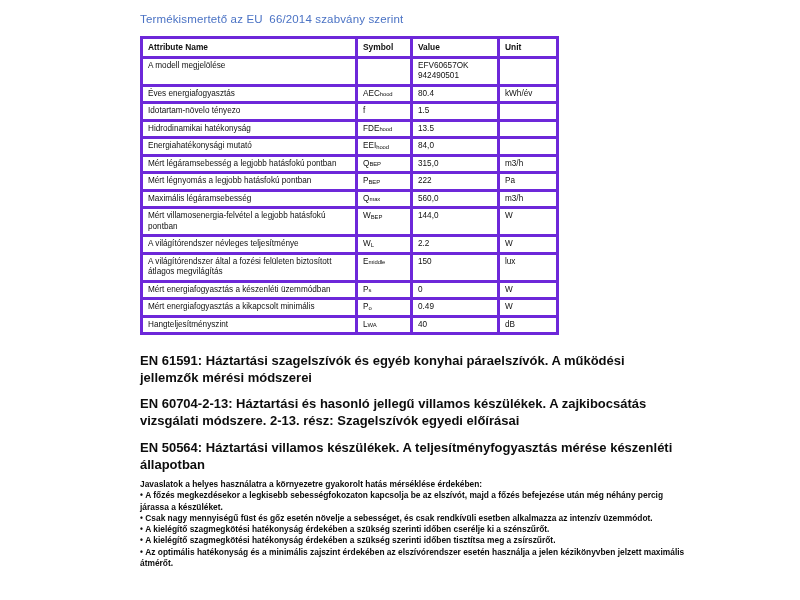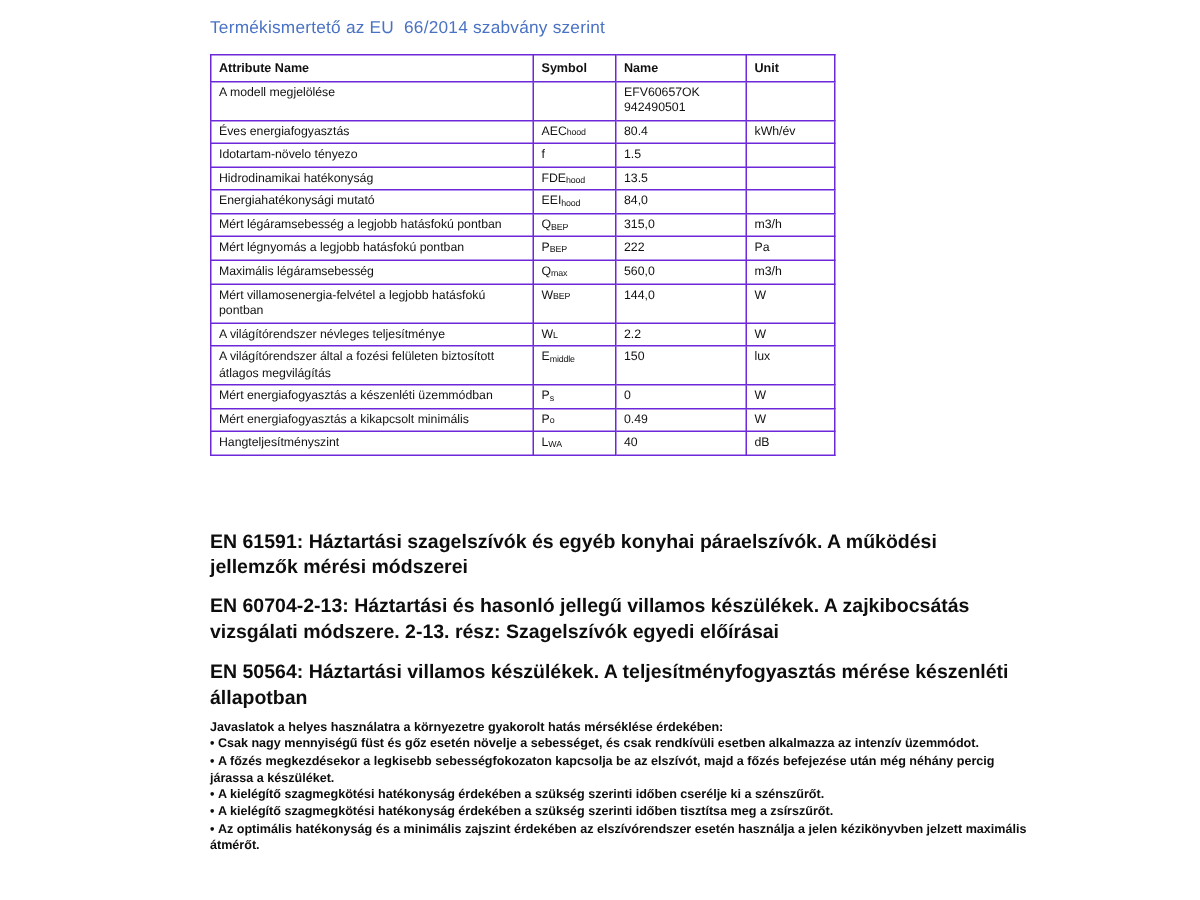--- a/index.html
+++ b/index.html
@@ -34,21 +34,21 @@
     left: 140px;
     top: 36px;
     width: 416px;
     border-collapse: collapse;
     table-layout: fixed;
     font-size: 8.2px;
     color: #111111;
   }
   table.spec-table td,
   table.spec-table th {
-    border: 1px solid #6d28d9;
+    border: 3px solid #6d28d9;
     padding: 2px 4px 2px 5px;
     vertical-align: top;
     line-height: 1.28;
     text-align: left;
     font-weight: normal;
   }
   table.spec-table th {
     font-weight: bold;
     font-size: 8.4px;
     padding-top: 3px;
@@ -119,21 +119,21 @@
     <colgroup>
       <col class="col-attr">
       <col class="col-sym">
       <col class="col-val">
       <col class="col-unit">
     </colgroup>
     <thead>
       <tr>
         <th>Attribute Name</th>
         <th>Symbol</th>
-        <th>Name</th>
+        <th>Value</th>
         <th>Unit</th>
       </tr>
     </thead>
     <tbody id="spec-table-body">
         <tr>
           <td>A modell megjelölése</td>
           <td class="sym"></td>
           <td class="cell-multiline">EFV60657OK
 942490501</td>
           <td></td>
@@ -221,21 +221,21 @@
 
   <div class="standards" id="standards-block">
       <p>EN 61591: Háztartási szagelszívók és egyéb konyhai páraelszívók. A működési jellemzők mérési módszerei</p>
       <p>EN 60704-2-13: Háztartási és hasonló jellegű villamos készülékek. A zajkibocsátás vizsgálati módszere. 2-13. rész: Szagelszívók egyedi előírásai</p>
       <p>EN 50564: Háztartási villamos készülékek. A teljesítményfogyasztás mérése készenléti állapotban</p>
     </div>
 
   <div class="advice">
     <div class="advice-head">Javaslatok a helyes használatra a környezetre gyakorolt hatás mérséklése érdekében:</div>
     <ul id="advice-list">
+        <li>A főzés megkezdésekor a legkisebb sebességfokozaton kapcsolja be az elszívót, majd a főzés befejezése után még néhány percig járassa a készüléket.</li>
         <li>Csak nagy mennyiségű füst és gőz esetén növelje a sebességet, és csak rendkívüli esetben alkalmazza az intenzív üzemmódot.</li>
-        <li>A főzés megkezdésekor a legkisebb sebességfokozaton kapcsolja be az elszívót, majd a főzés befejezése után még néhány percig járassa a készüléket.</li>
         <li>A kielégítő szagmegkötési hatékonyság érdekében a szükség szerinti időben cserélje ki a szénszűrőt.</li>
         <li>A kielégítő szagmegkötési hatékonyság érdekében a szükség szerinti időben tisztítsa meg a zsírszűrőt.</li>
         <li>Az optimális hatékonyság és a minimális zajszint érdekében az elszívórendszer esetén használja a jelen kézikönyvben jelzett maximális átmérőt.</li>
       </ul>
   </div>
 
 </div>
 
 </body></html>

